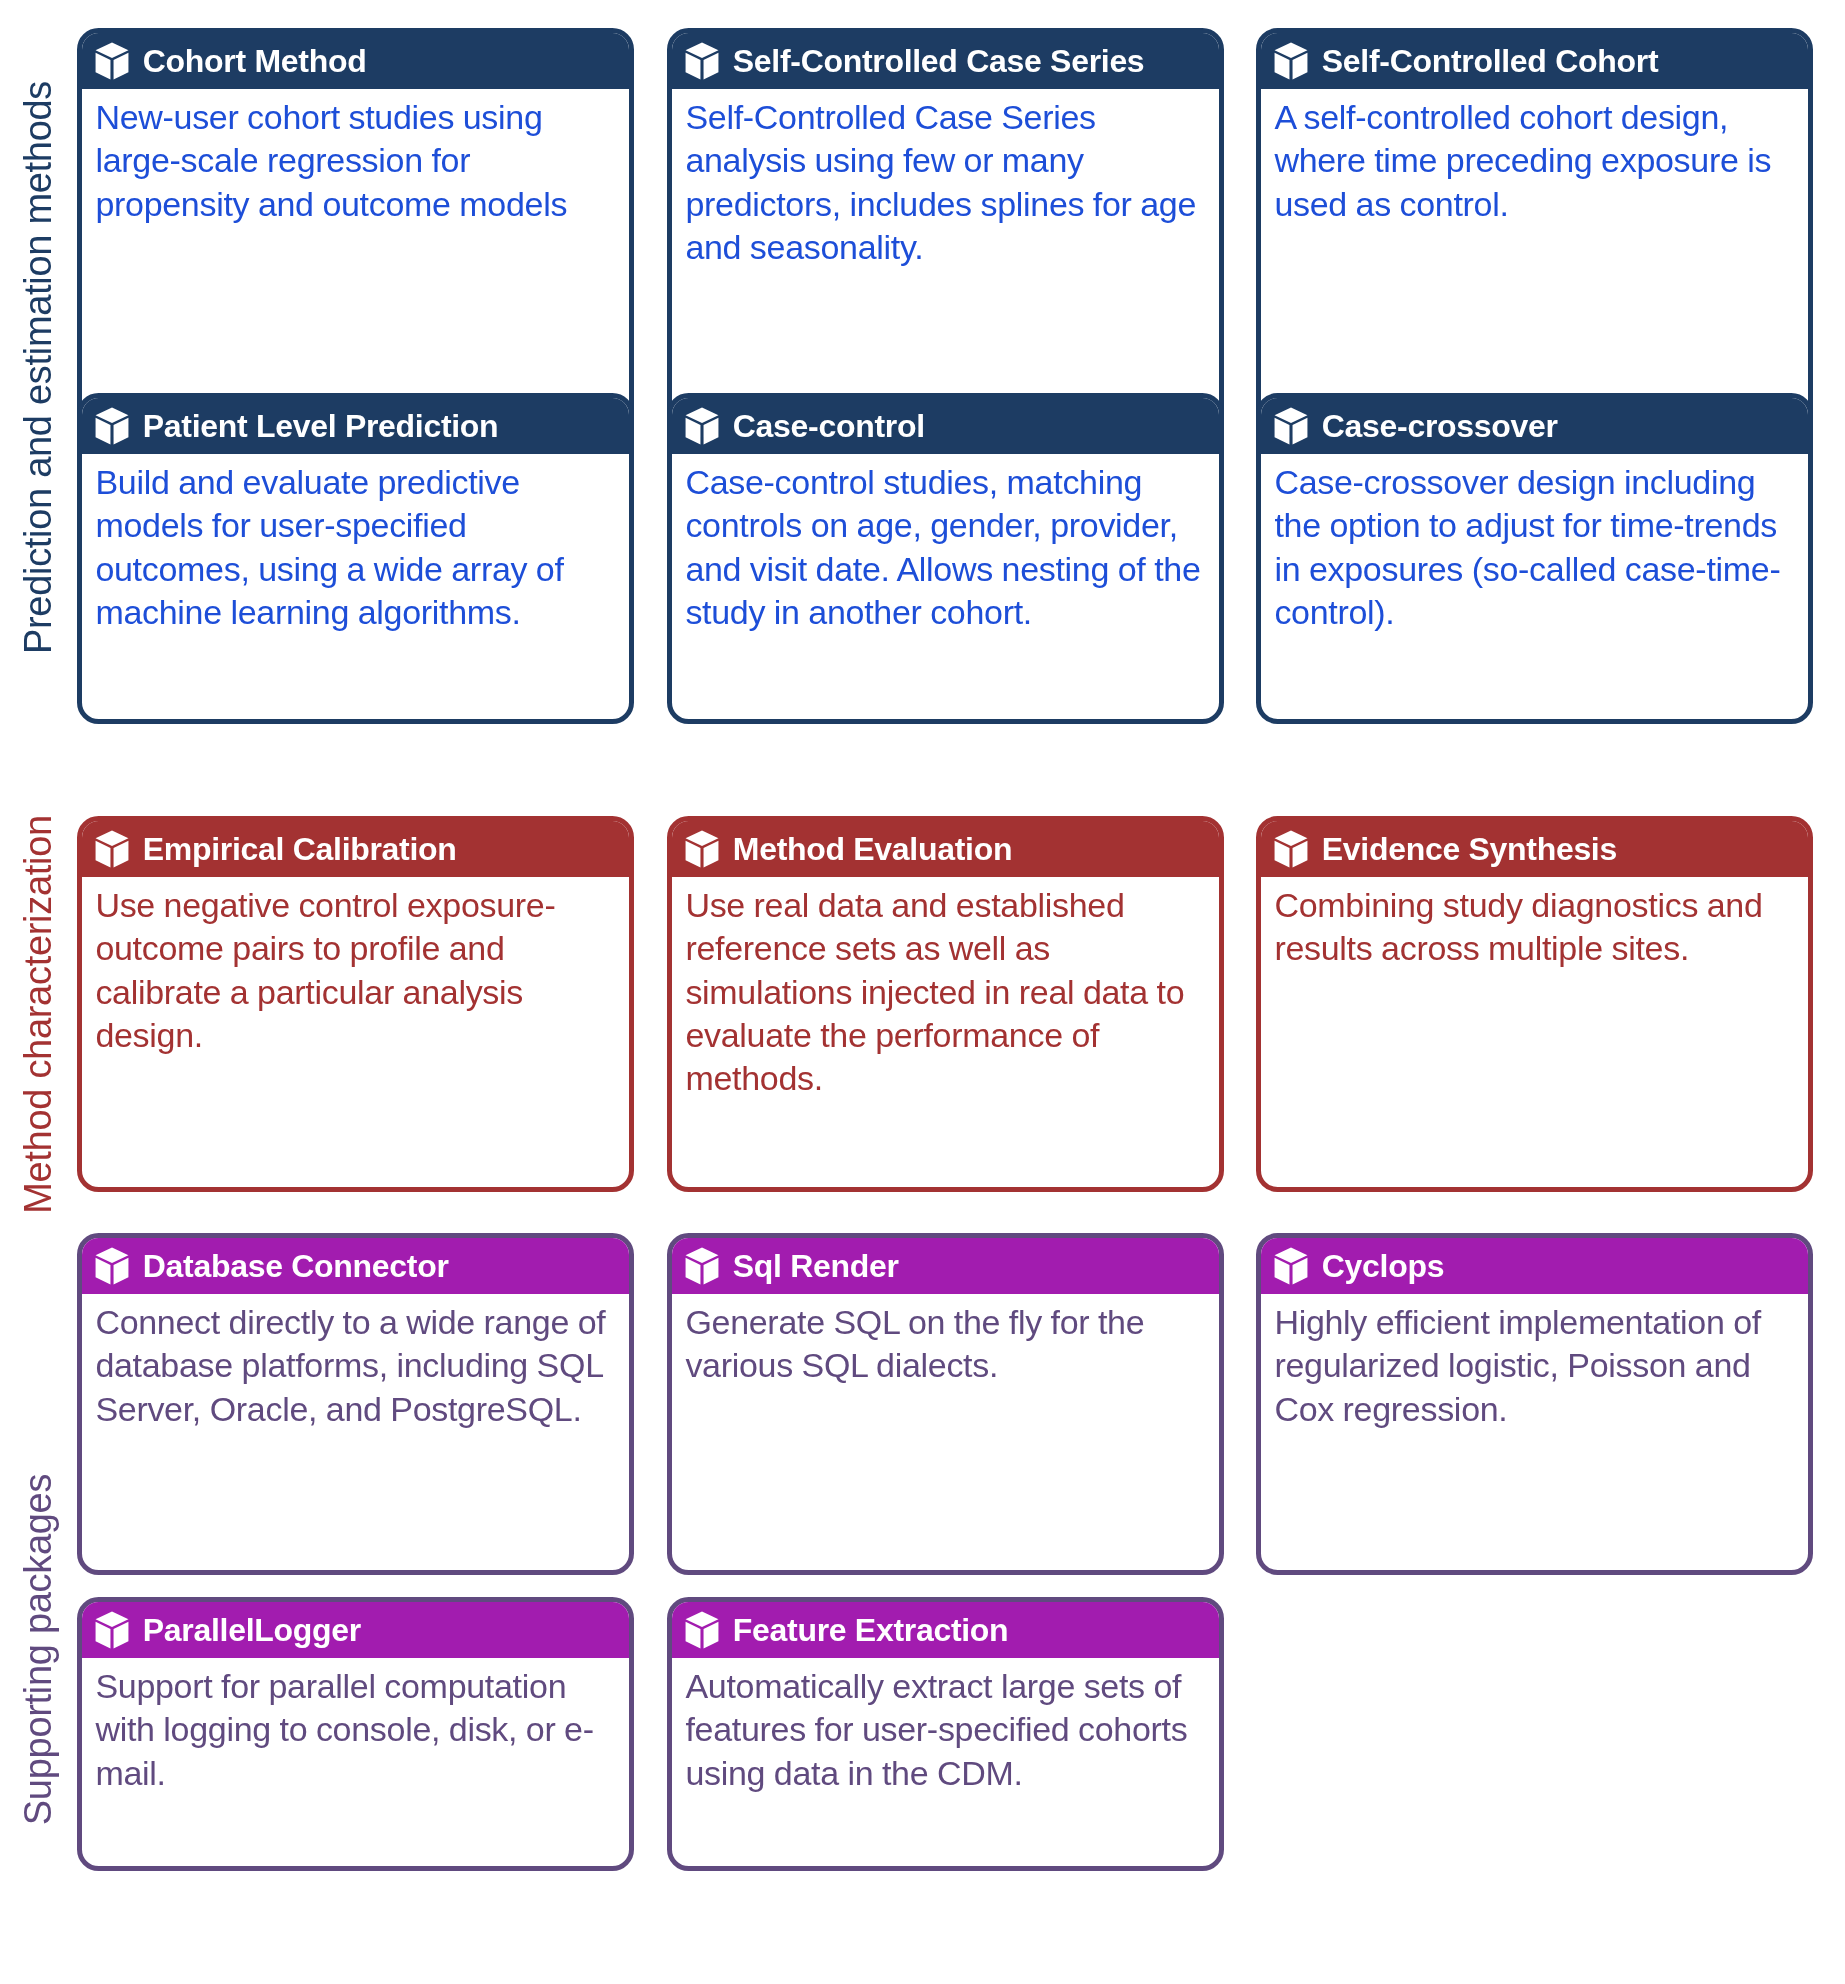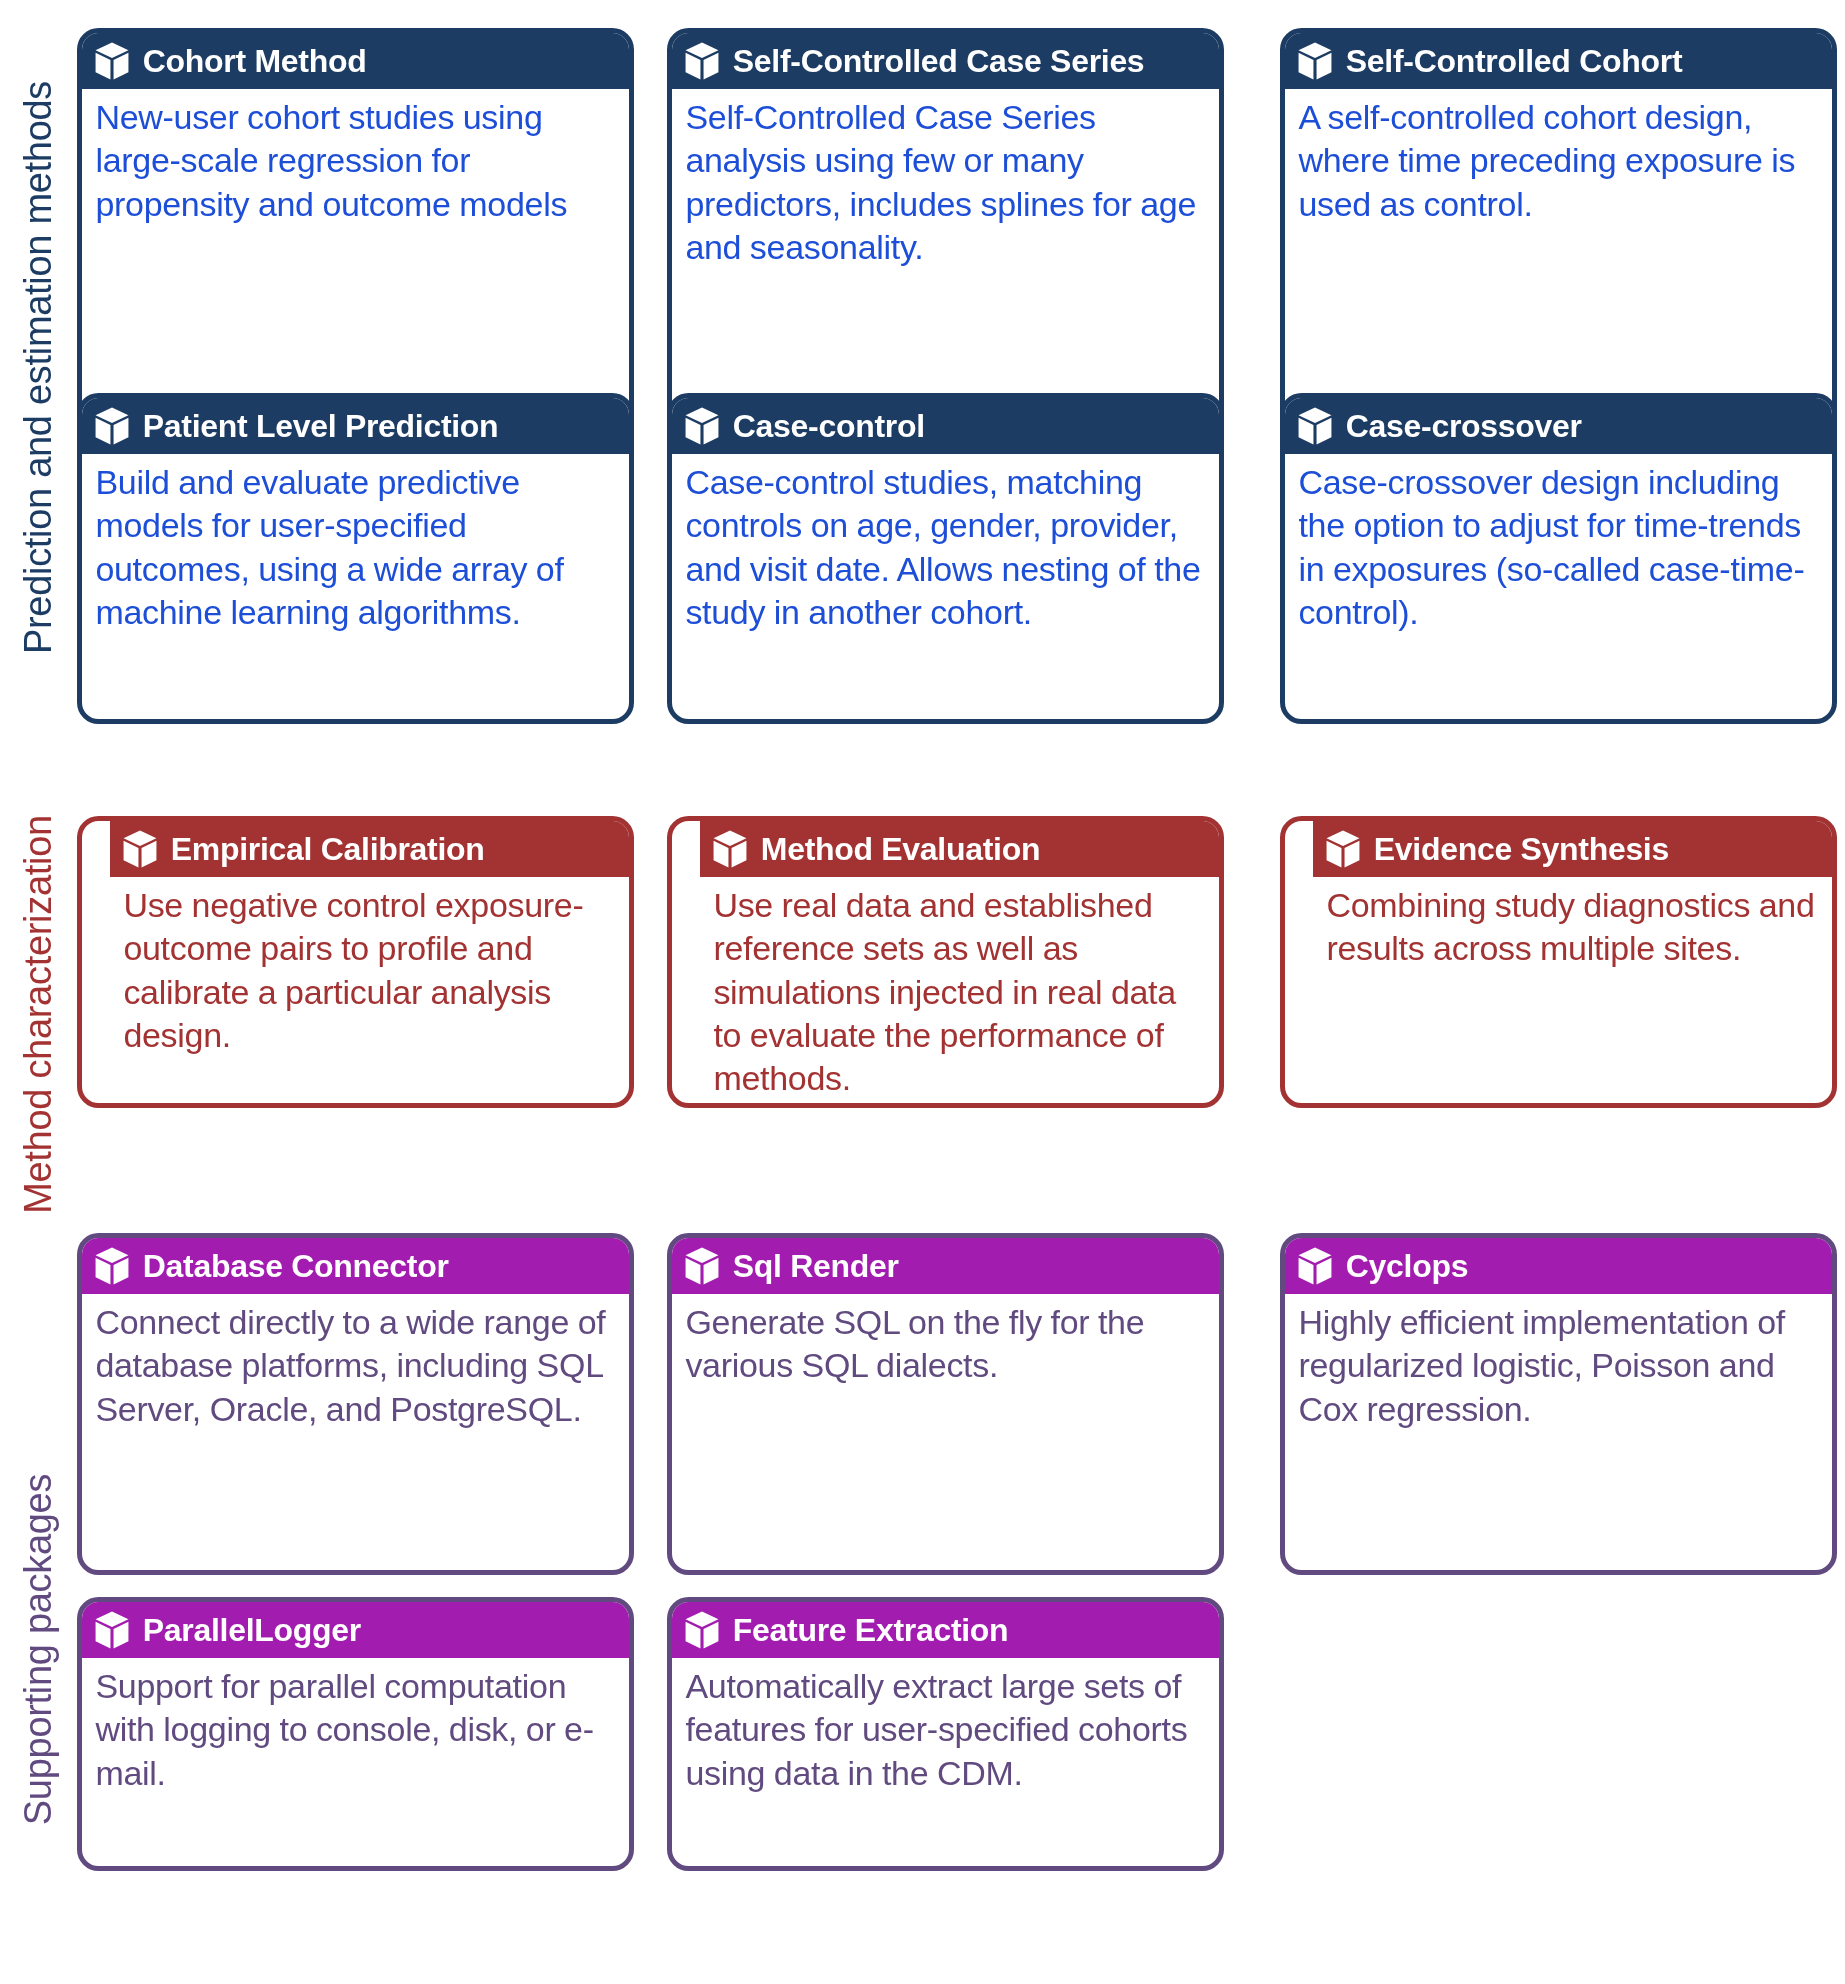--- a/index.html
+++ b/index.html
@@ -128,26 +128,26 @@
   .theme-red    .card-header { background: #a33232; }
   .theme-red    .card-body   { color: #a33232; }
 
   .theme-purple { border-color: #604a7f; }
   .theme-purple .card-header { background: #a21caf; }
   .theme-purple .card-body   { color: #604a7f; }
 
   
   .col-0 { left: 0px;    width: 557px; }
   .col-1 { left: 590px; width: 557px; }
-  .col-2 { left: 1179px; width: 557px; margin-left: 24px; }
+  .col-2 { left: 1179px; width: 557px; }
 
   
   .row-0 { top: 28px;   height: 426px; }
   .row-1 { top: 393px;  height: 331px; }
-  .row-2 { top: 816px; height: 292px; padding-left: 28px; }
+  .row-2 { top: 816px; height: 376px; }
   .row-3 { top: 1233px; height: 342px; }
   .row-4 { top: 1597px; height: 274px; }
 </style>
 </head>
 <body>
 
 <div class="page">
 
   <div class="rail">
 

